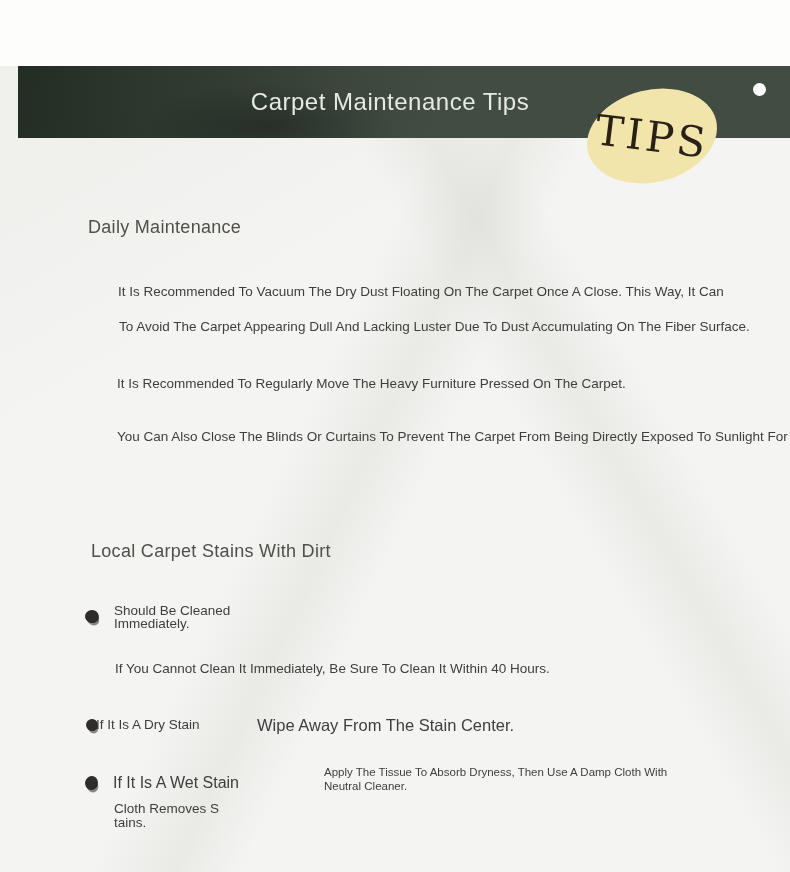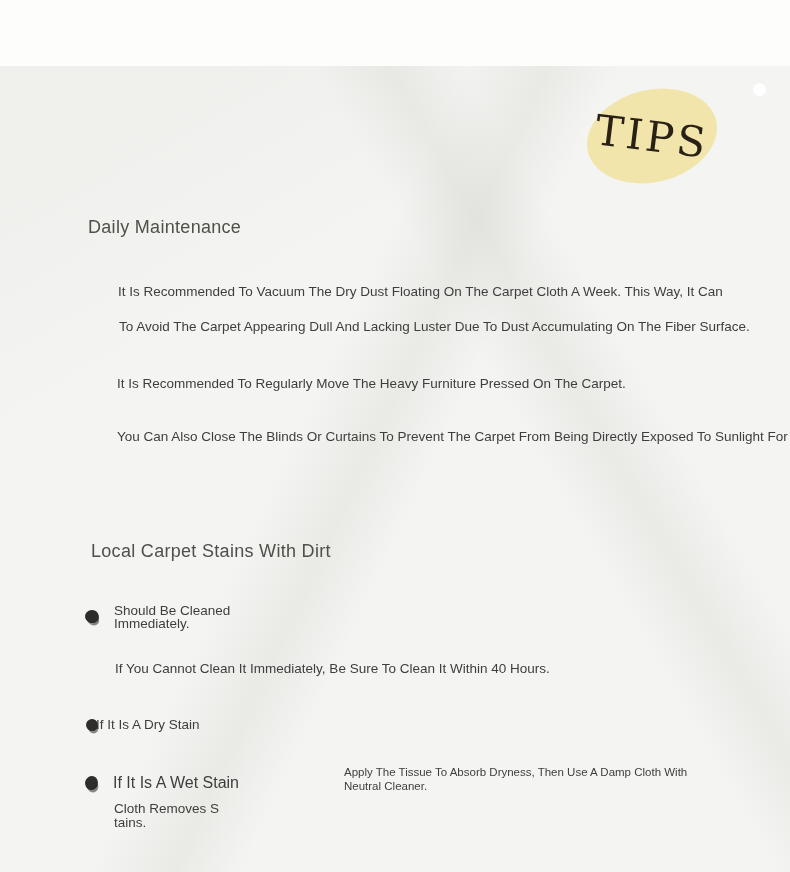--- a/index.html
+++ b/index.html
@@ -58,53 +58,57 @@
     position:absolute;font-size:13.5px;color:#3e3e3c;white-space:pre;
   }
   .wrap2{white-space:pre-line;line-height:13px;}
   .blob{
     position:absolute;background:#2e2d2b;z-index:2;
     border-radius:54% 46% 48% 52% / 50% 55% 45% 50%;
     transform:rotate(12deg);
     box-shadow:2px 3px 0 -1px rgba(46,45,43,0.55);
   }
   .big{font-size:16.5px;}
-  .small{font-size:11.5px;line-height:14px;margin-left:20px;}
+  .small{font-size:11.5px;line-height:14px;}
 </style>
 </head>
 <body>
 
 <div class="page">
 
   <div class="body-bg"></div>
 
+  <div class="band">
+    <div class="band-title">Carpet Maintenance Tips</div>
+  </div>
 
   <div class="tips-ellipse">
     <div class="tips-text">TIPS</div>
   </div>
 
   <div class="white-dot"></div>
 
   <div class="h-section" style="left:88px;top:217px;">Daily Maintenance</div>
 
-  <div class="txt" style="left:118px;top:284px;">It Is Recommended To Vacuum The Dry Dust Floating On The Carpet Cloth A Week. This Way, It Can</div>
+  <div class="txt" style="left:118px;top:284px;">It Is Recommended To Vacuum The Dry Dust Floating On The Carpet Once A Close. This Way, It Can</div>
   <div class="txt" style="left:119px;top:319px;">To Avoid The Carpet Appearing Dull And Lacking Luster Due To Dust Accumulating On The Fiber Surface.</div>
   <div class="txt" style="left:117px;top:376px;">It Is Recommended To Regularly Move The Heavy Furniture Pressed On The Carpet.</div>
   <div class="txt" style="left:117px;top:429px;">You Can Also Close The Blinds Or Curtains To Prevent The Carpet From Being Directly Exposed To Sunlight For L</div>
 
   <div class="h-section" style="left:91px;top:541px;text-align:center;">Local Carpet Stains With Dirt</div>
 
   <span class="blob" style="left:85px;top:610px;width:14px;height:13px;"></span>
   <div class="txt wrap2" style="left:114px;top:604px;">Should Be Cleaned
 Immediately.</div>
 
   <div class="txt" style="left:115px;top:661px;">If You Cannot Clean It Immediately, Be Sure To Clean It Within 40 Hours.</div>
 
   <span class="blob" style="left:86px;top:719px;width:12px;height:12px;"></span>
   <div class="txt" style="left:96px;top:717px;">If It Is A Dry Stain</div>
+  <div class="txt big" style="left:257px;top:716px;">Wipe Away From The Stain Center.</div>
 
   <span class="blob" style="left:85px;top:776px;width:13px;height:14px;"></span>
   <div class="txt" style="left:113px;top:774px;font-size:16px;">If It Is A Wet Stain</div>
   <div class="txt small wrap2" style="left:324px;top:765px;line-height:14px;">Apply The Tissue To Absorb Dryness, Then Use A Damp Cloth With
  Neutral Cleaner.</div>
   <div class="txt wrap2" style="left:114px;top:802px;line-height:13.5px;">Cloth Removes S
 tains.</div>
 
 </div>
 

